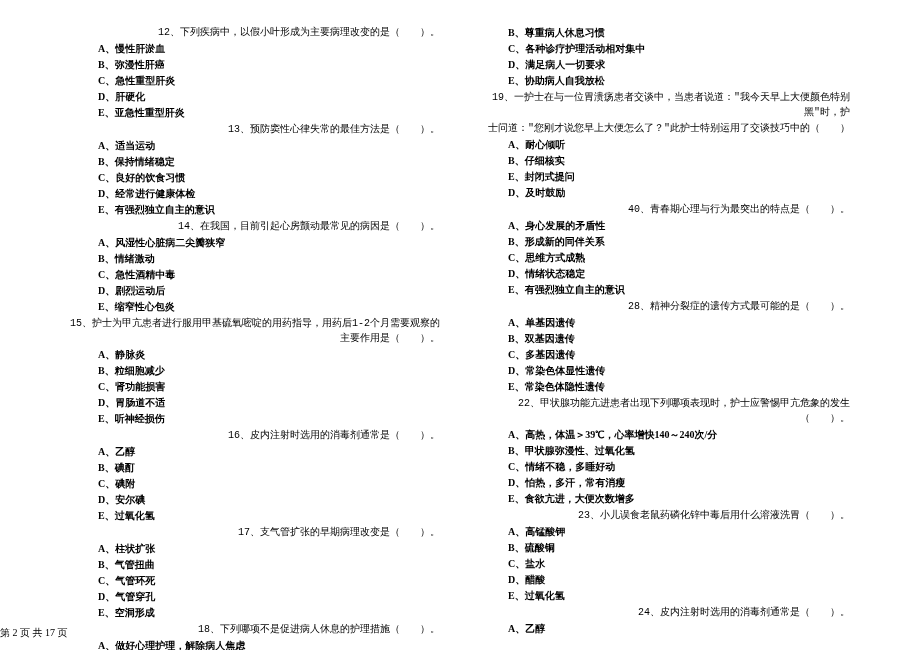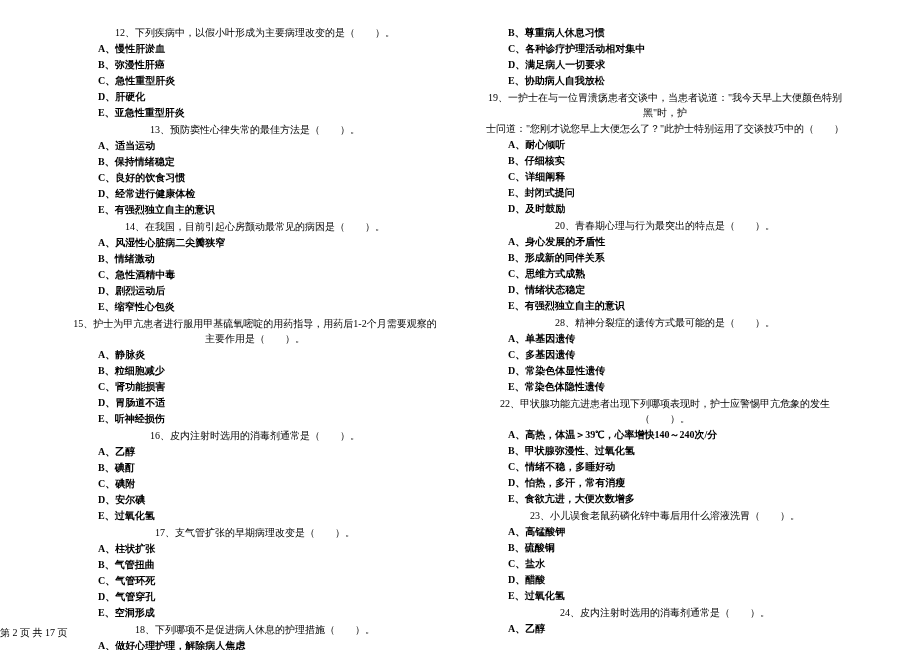--- a/index.html
+++ b/index.html
@@ -22,22 +22,23 @@
     .column {
       flex: 1;
       padding: 0 10px;
     }
     .col-left { padding-right: 20px; }
     .col-right { padding-left: 20px; }
     .question {
       margin-bottom: 2px;
     }
     .q-stem {
-      text-align: center;
+      text-align: right;
       margin-bottom: 1px;
+      font-family: Liberation Mono, monospace;
     }
     .options {
       padding-left: 28px;
       font-weight: bold;
     }
     .option {
       text-align: left;
       margin-bottom: 1px;
     }
     .footer {
@@ -129,39 +130,39 @@
           <div class="option">D、满足病人一切要求</div>
           <div class="option">E、协助病人自我放松</div>
         </div>
       </div>
       <div class="question">
         <div class="q-stem">19、一护士在与一位胃溃疡患者交谈中，当患者说道："我今天早上大便颜色特别黑"时，护</div>
         <div class="q-stem">士问道："您刚才说您早上大便怎么了？"此护士特别运用了交谈技巧中的（　　）</div>
         <div class="options">
           <div class="option">A、耐心倾听</div>
           <div class="option">B、仔细核实</div>
-          <div class="option">C、详细阐释</div>
           <div class="option">E、封闭式提问</div>
           <div class="option">D、及时鼓励</div>
         </div>
       </div>
       <div class="question">
-        <div class="q-stem">20、青春期心理与行为最突出的特点是（　　）。</div>
+        <div class="q-stem">40、青春期心理与行为最突出的特点是（　　）。</div>
         <div class="options">
           <div class="option">A、身心发展的矛盾性</div>
           <div class="option">B、形成新的同伴关系</div>
           <div class="option">C、思维方式成熟</div>
           <div class="option">D、情绪状态稳定</div>
           <div class="option">E、有强烈独立自主的意识</div>
         </div>
       </div>
       <div class="question">
         <div class="q-stem">28、精神分裂症的遗传方式最可能的是（　　）。</div>
         <div class="options">
           <div class="option">A、单基因遗传</div>
+          <div class="option">B、双基因遗传</div>
           <div class="option">C、多基因遗传</div>
           <div class="option">D、常染色体显性遗传</div>
           <div class="option">E、常染色体隐性遗传</div>
         </div>
       </div>
       <div class="question">
         <div class="q-stem">22、甲状腺功能亢进患者出现下列哪项表现时，护士应警惕甲亢危象的发生（　　）。</div>
         <div class="options">
           <div class="option">A、高热，体温＞39℃，心率增快140～240次/分</div>
           <div class="option">B、甲状腺弥漫性、过氧化氢</div>

